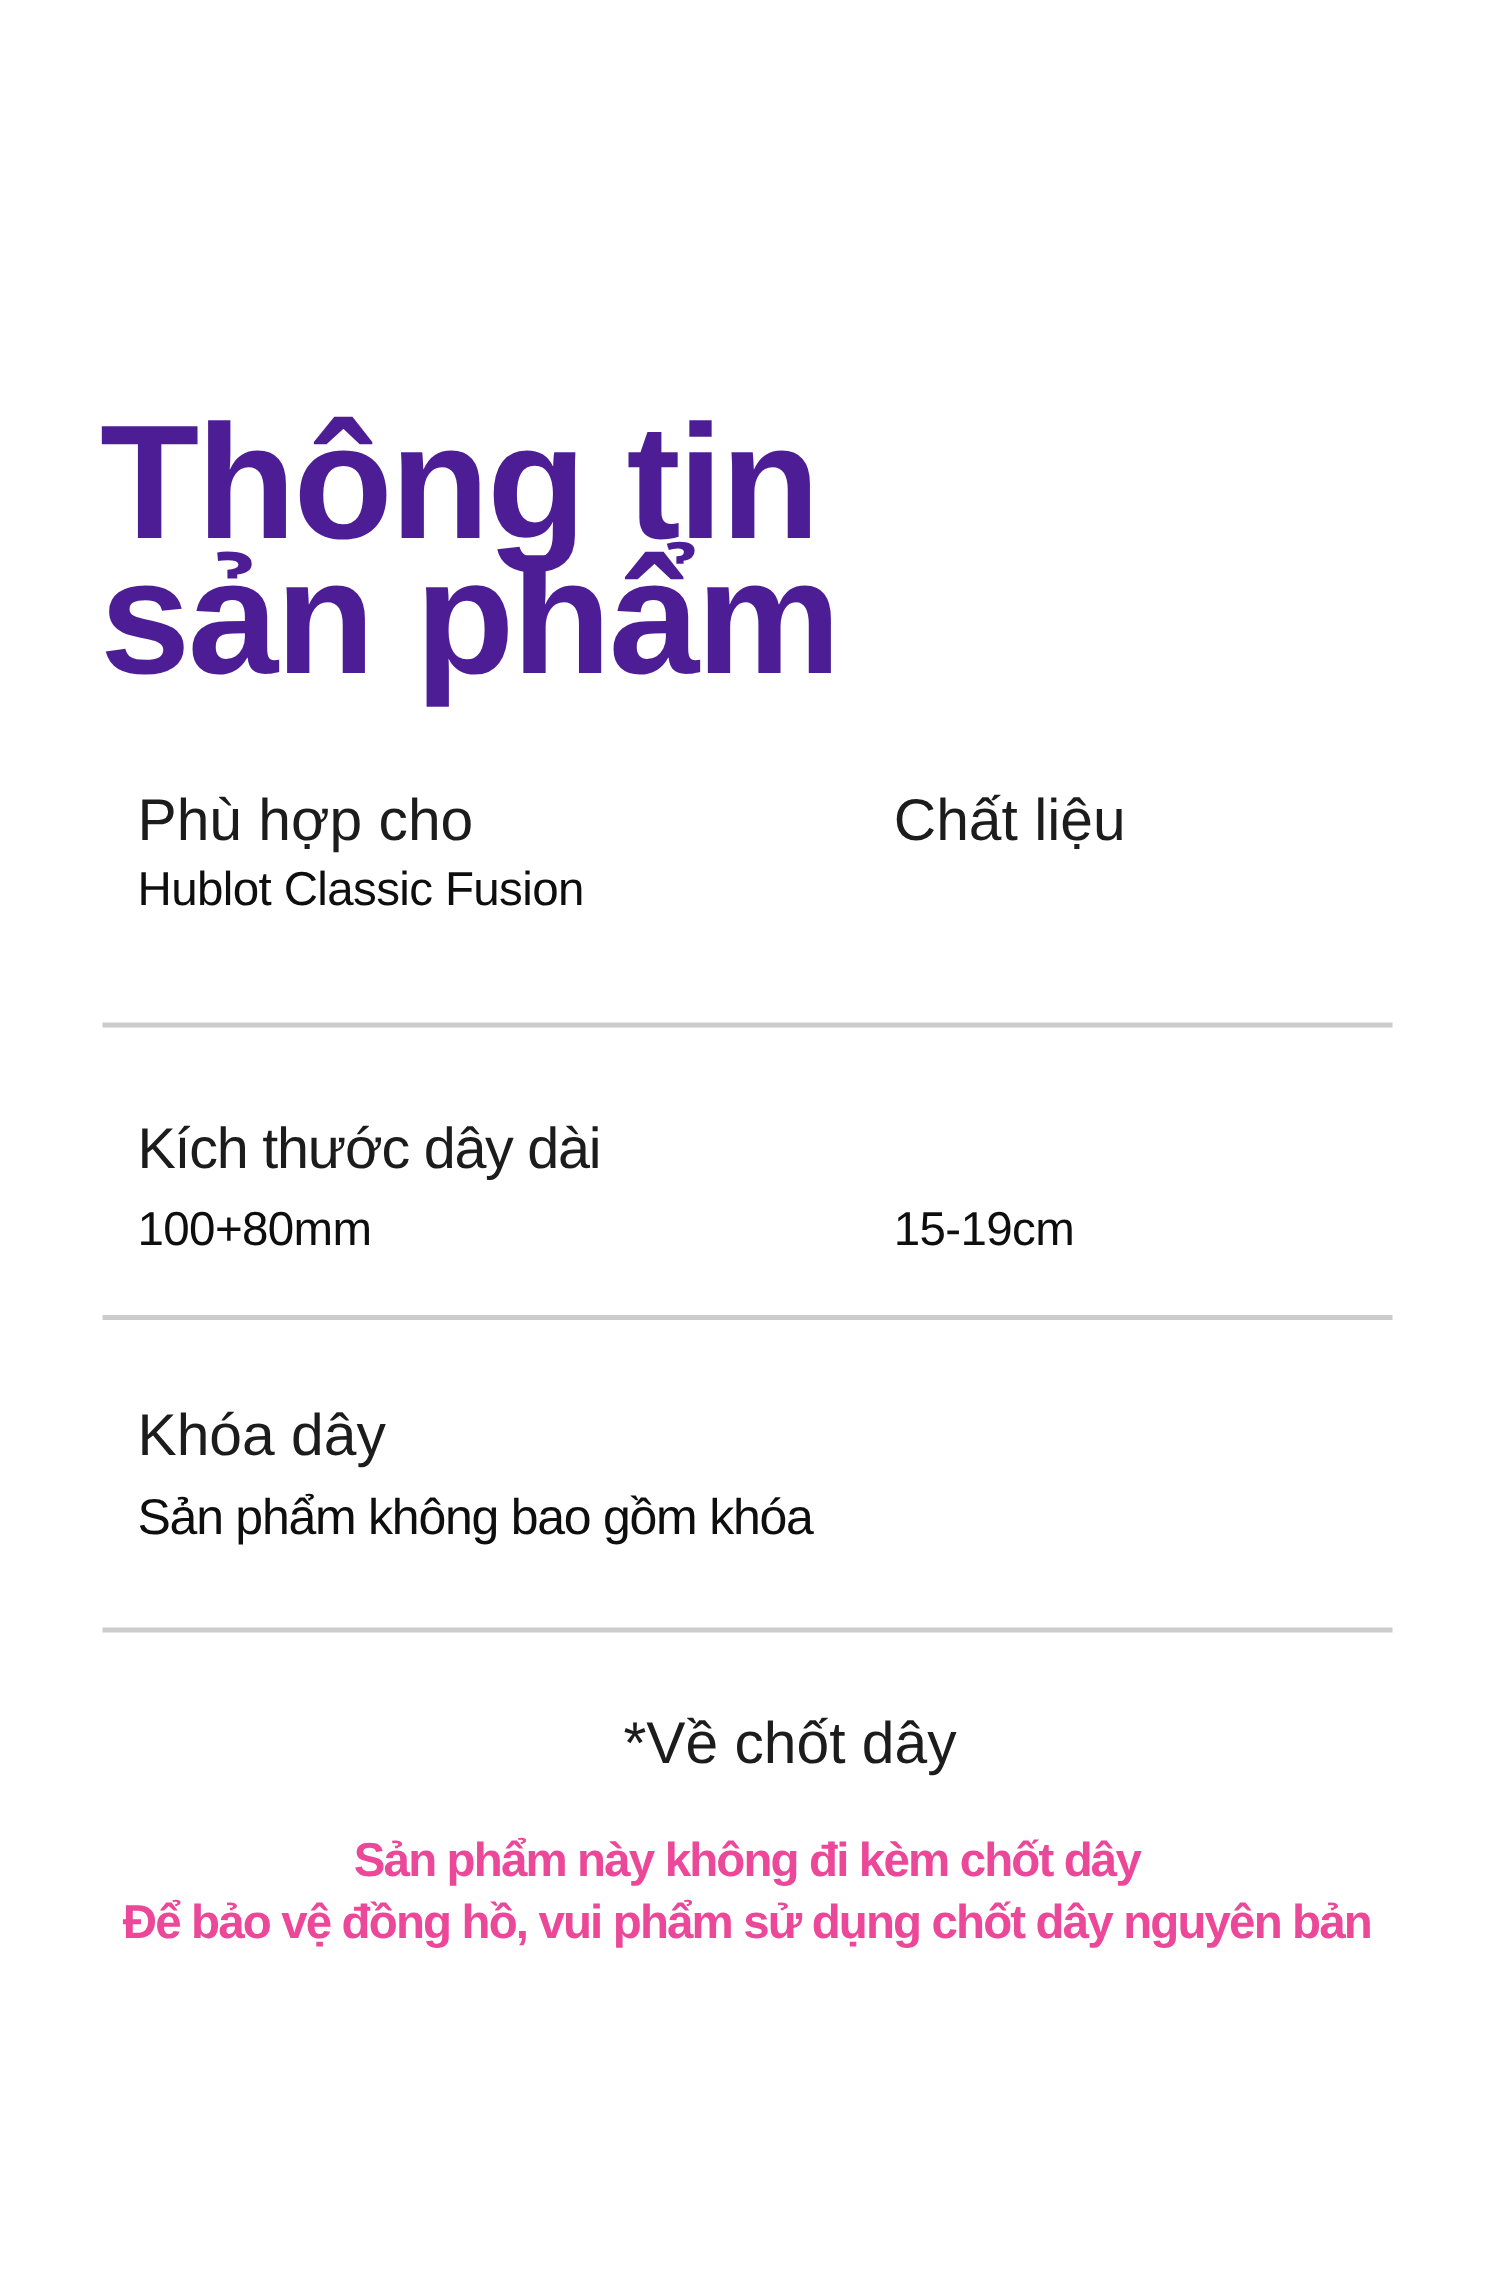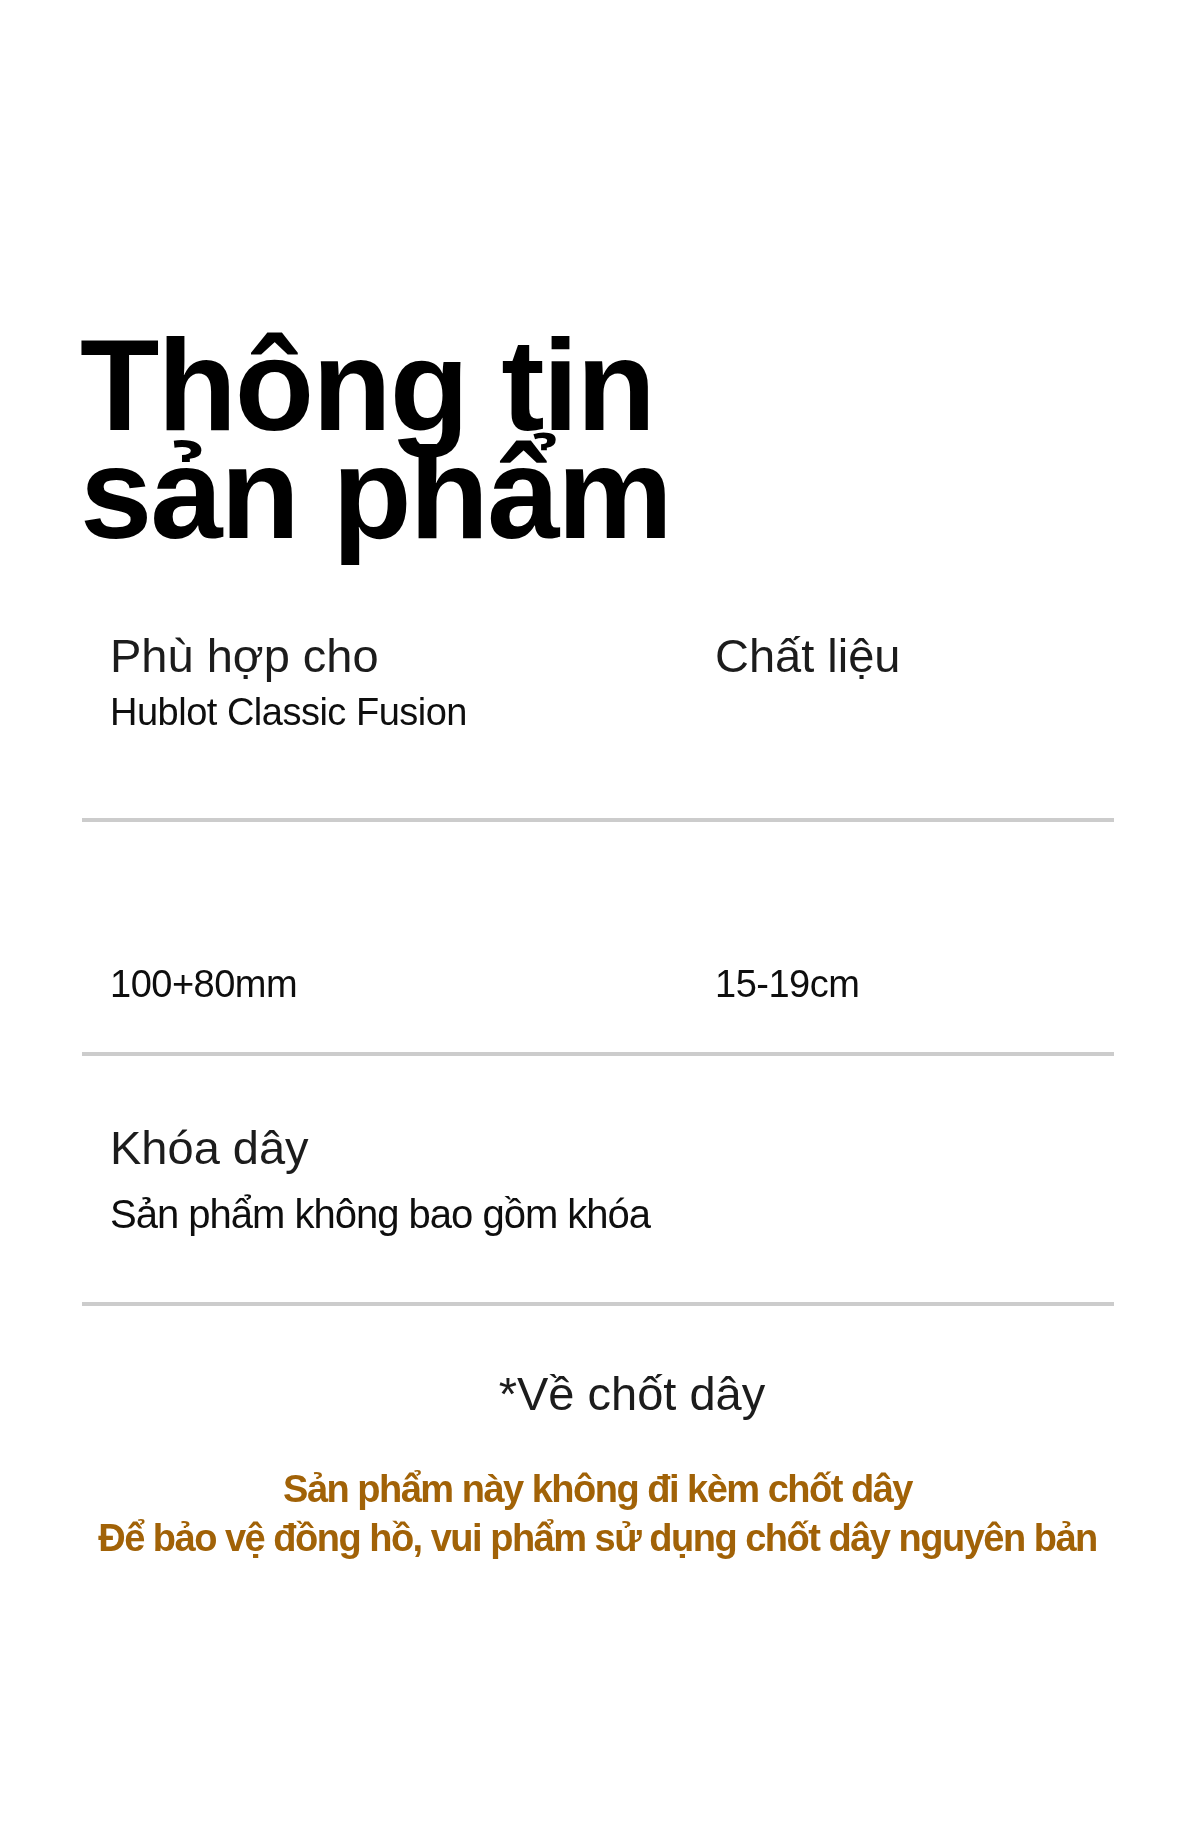--- a/index.html
+++ b/index.html
@@ -14,21 +14,21 @@
   }
   .abs { position: absolute; white-space: nowrap; }
 
   .page-title {
     left: 80px;
     top: 244px;
     font-size: 130px;
     line-height: 108px;
     font-weight: 900;
     letter-spacing: -2px;
-    color: #000000;
+    color: #4c1d95;
   }
   .page-title .title-line { display: block; }
 
   .spec-label {
     font-size: 47px;
     font-weight: 400;
     letter-spacing: 0px;
     color: #1c1c1c;
   }
   .spec-label.condensed {
@@ -62,39 +62,40 @@
     padding-left: 32px;
   }
   .footnote-lines {
     left: 0;
     width: 1195px;
     text-align: center;
     font-size: 38px;
     font-weight: 700;
     letter-spacing: -1.5px;
     line-height: 49px;
-    color: #a16207;
+    color: #ec4899;
   }
 </style>
 </head>
 <body>
 
 <div class="page">
 
   <h1 class="abs page-title">
     <span class="title-line">Thông tin</span>
     <span class="title-line">sản phẩm</span>
   </h1>
 
   <div class="abs spec-label col-left" style="top:628px;">Phù hợp cho</div>
   <div class="abs spec-value col-left" style="top:691px;">Hublot Classic Fusion</div>
   <div class="abs spec-label col-right" style="top:628px;">Chất liệu</div>
 
   <div class="divider" style="top:818px;"></div>
 
+  <div class="abs spec-label condensed col-left" style="top:891px;">Kích thước dây dài</div>
   <div class="abs spec-value col-left" style="top:963px;">100+80mm</div>
   <div class="abs spec-value col-right" style="top:963px;">15-19cm</div>
 
   <div class="divider" style="top:1052px;"></div>
 
   <div class="abs spec-label col-left" style="top:1120px;">Khóa dây</div>
   <div class="abs spec-value col-left" style="top:1192px; font-size:40px; letter-spacing:-1px;">Sản phẩm không bao gồm khóa</div>
 
   <div class="divider" style="top:1302px;"></div>
 

